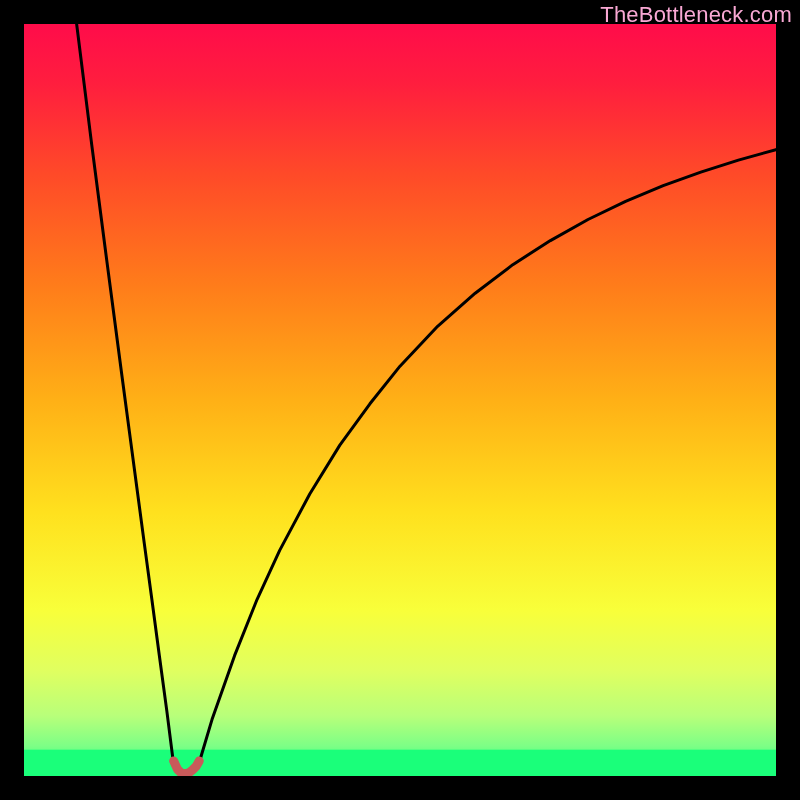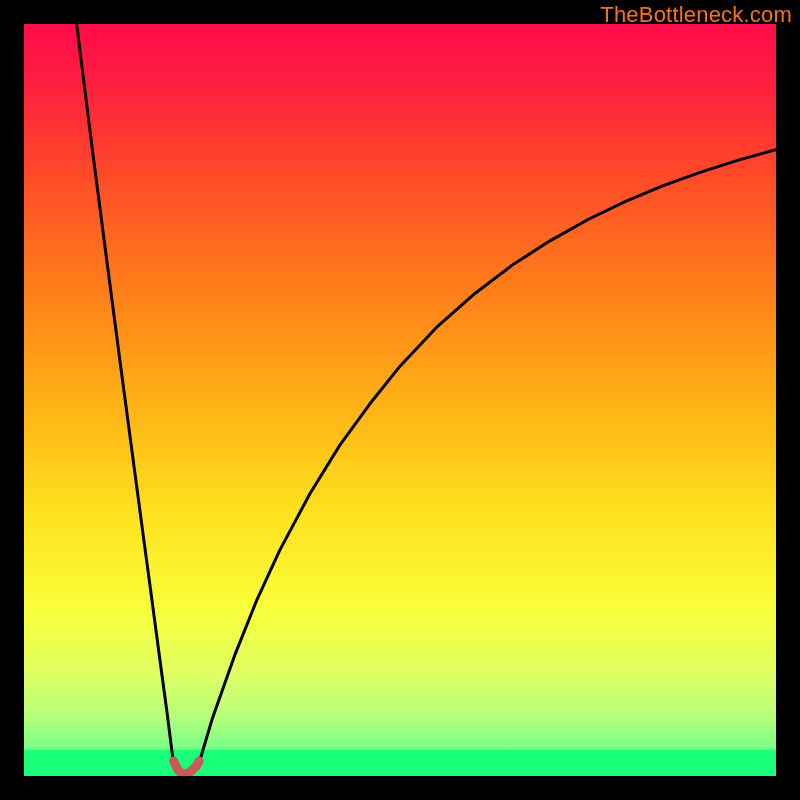--- a/index.html
+++ b/index.html
@@ -23,21 +23,21 @@
     position: absolute;
     left: 0;
     top: 0;
     width: 752px;
     height: 752px;
   }
   .watermark {
     position: absolute;
     top: 2px;
     right: 8px;
-    color: #f97316;
+    color: #f9a8d4;
     font-size: 22px;
     font-weight: 500;
     letter-spacing: 0.2px;
     user-select: none;
   }
 </style>
 </head>
 <body>
 
 <div class="frame">

